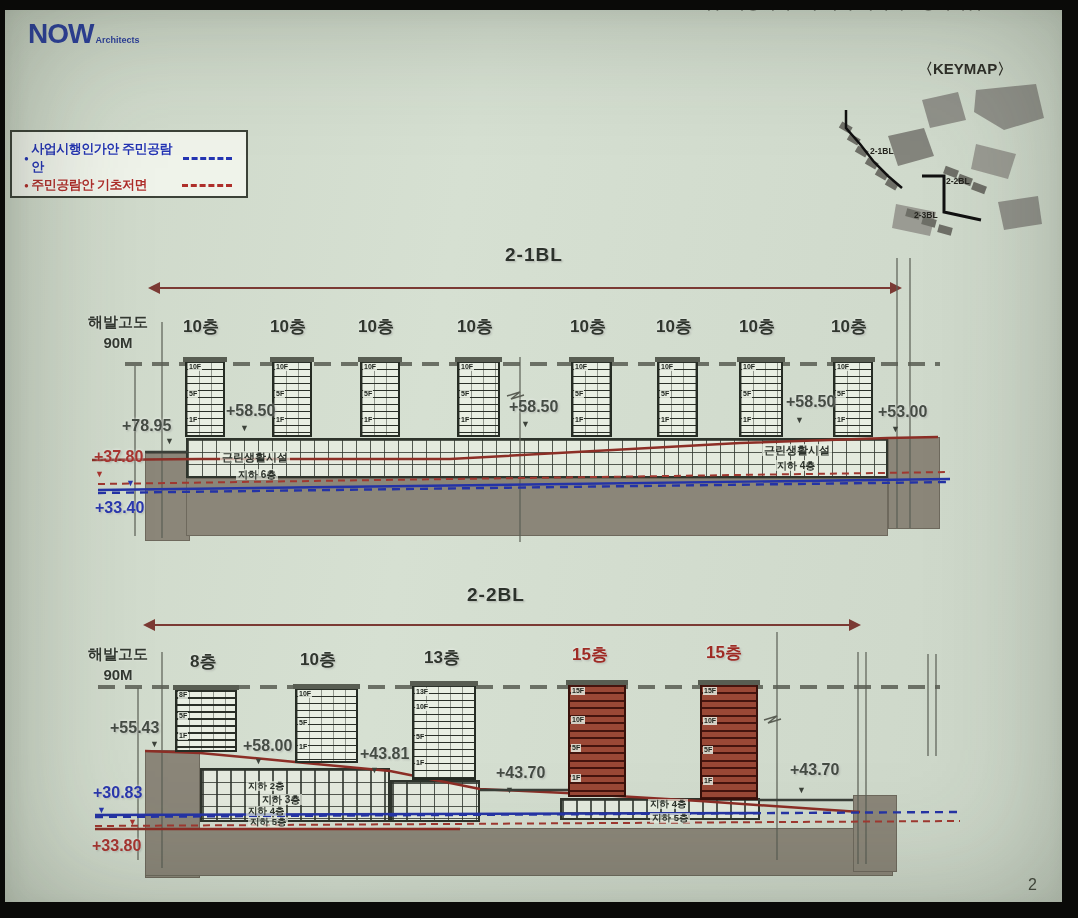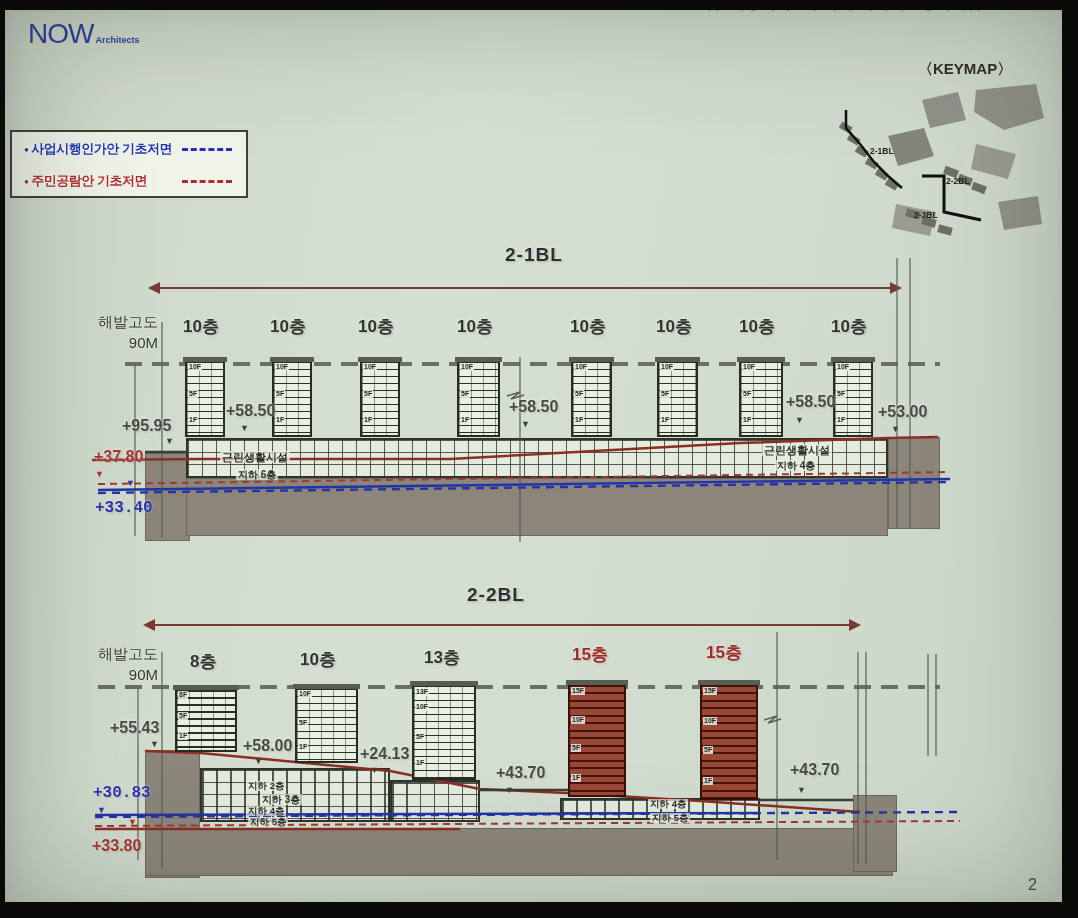--- a/index.html
+++ b/index.html
@@ -8,21 +8,21 @@
   .slide{position:absolute;inset:0;background:linear-gradient(100deg,#cdd7c8,#d6e0d2 40%,#ccd6c8);}
   .slide::after{content:"";position:absolute;inset:0;z-index:30;pointer-events:none;
        box-shadow:inset 0 0 140px rgba(45,55,40,.35), inset 0 0 30px rgba(45,55,40,.15);}
   .bar{position:absolute;background:#0a0a08;z-index:40;}
   .bar.top{left:0;top:0;width:1078px;height:10px;}
   .bar.bottom{left:0;top:902px;width:1078px;height:16px;}
   .bar.right{left:1062px;top:0;width:16px;height:918px;}
   .bar.left{left:0;top:0;width:5px;height:918px;}
 
   .logo{position:absolute;left:28px;top:18px;z-index:10;color:#2b3f9e;}
-  .logo .now{font-size:28px;font-weight:normal;letter-spacing:-1px;}
+  .logo .now{font-size:28px;font-weight:bold;letter-spacing:-1px;}
   .logo .arch{font-size:9px;font-weight:bold;margin-left:2px;}
 
   .project-header{position:absolute;left:690px;top:-6px;z-index:20;font-size:15px;font-weight:bold;
        color:#3f4036;letter-spacing:0.5px;}
 
   .title{position:absolute;left:276px;top:54px;z-index:10;font-size:31px;font-weight:bold;
        white-space:nowrap;letter-spacing:1px;}
   .title .t-normal{color:#223055;
        text-shadow:1px 1px 0 #eef2ea,-1px -1px 0 #eef2ea,-1px 1px 0 #eef2ea,1px -1px 0 #eef2ea,2px 3px 4px rgba(0,0,0,.35);}
   .title .t-highlight{color:#e29a1d;margin-left:10px;
@@ -62,29 +62,29 @@
   .building .cap{position:absolute;left:-4px;right:-4px;top:-5px;height:5px;background:#585d52;}
   .building .tag{position:absolute;left:1px;font-size:7px;font-weight:bold;line-height:8px;
        color:#20261f;background:rgba(233,239,227,.85);padding:0 1px;}
 
   .flabel{position:absolute;font-size:17px;font-weight:bold;color:#30362e;letter-spacing:0;
        text-shadow:0 0 3px rgba(255,255,255,.85),1px 1px 2px rgba(0,0,0,.25);white-space:nowrap;}
   .flabel.red{color:#9e2b24;}
   .elev{position:absolute;font-size:16px;font-weight:bold;color:#454c44;white-space:nowrap;
        text-shadow:0 0 3px rgba(255,255,255,.85),1px 1px 2px rgba(0,0,0,.25);}
   .elev.red{color:#a93530;}
-  .elev.blue{color:#2a38ae;font-family:Liberation Mono, monospace;}
+  .elev.blue{color:#2a38ae;}
   .marker{position:absolute;font-size:9px;color:#3c423a;line-height:9px;}
   .marker.red{color:#a93530;}
   .marker.blue{color:#2a38ae;}
   .note{position:absolute;font-weight:bold;color:#2d332c;white-space:nowrap;line-height:1.1;
        background:rgba(233,239,227,.7);padding:0 2px;}
   .block-label{position:absolute;font-size:19px;font-weight:bold;color:#2c322b;letter-spacing:1px;
        text-shadow:0 0 3px rgba(255,255,255,.8),1px 1px 2px rgba(0,0,0,.3);}
-  .sealevel{position:absolute;width:80px;text-align:right;font-size:15px;font-weight:normal;
+  .sealevel{position:absolute;width:80px;text-align:center;font-size:15px;font-weight:bold;
        color:#333931;line-height:1.4;text-shadow:0 0 2px rgba(255,255,255,.7);}
 
   .page-number{position:absolute;left:1028px;top:876px;z-index:45;font-size:16px;color:#3f4439;}
 
   
   .dim{stroke:#7b3a34;stroke-width:2;}
   .sea{stroke:#6b7065;stroke-width:4;stroke-dasharray:17 10;}
   .vref{stroke:#5a5e54;stroke-width:1.2;}
   .terrain{fill:none;stroke:#8c2e26;stroke-width:2.5;}
   .terrain-solid{stroke:#8c2e26;stroke-width:2.5;}
@@ -107,21 +107,21 @@
   <div class="logo">
     <span class="now">NOW</span><span class="arch">Architects</span>
   </div>
 
   <div class="project-header">한남2재정비촉진구역 주택재개발정비사업</div>
 
 
   <div class="legend">
     <div class="row blue">
       <span class="bullet">●</span>
-      <span>사업시행인가안 기초저면</span>
+      <span>사업시행인가안 주민공람안</span>
       <span class="dash"></span>
     </div>
     <div class="row red">
       <span class="bullet">●</span>
       <span>주민공람안 기초저면</span>
       <span class="dash"></span>
     </div>
   </div>
 
   <div class="keymap-title">〈KEYMAP〉</div>
@@ -294,21 +294,21 @@
     </div>
   <div class="layer" id="layer-labels">
       <div class="flabel" style="left: 183px; top: 315px;">10층</div>
       <div class="flabel" style="left: 270px; top: 315px;">10층</div>
       <div class="flabel" style="left: 358px; top: 315px;">10층</div>
       <div class="flabel" style="left: 457px; top: 315px;">10층</div>
       <div class="flabel" style="left: 570px; top: 315px;">10층</div>
       <div class="flabel" style="left: 656px; top: 315px;">10층</div>
       <div class="flabel" style="left: 739px; top: 315px;">10층</div>
       <div class="flabel" style="left: 831px; top: 315px;">10층</div>
-      <div class="elev" style="left: 122px; top: 417px;">+95.95</div>
+      <div class="elev" style="left: 122px; top: 417px;">+78.95</div>
       <div class="marker" style="left: 165px; top: 437px;">▼</div>
       <div class="elev" style="left: 226px; top: 402px;">+58.50</div>
       <div class="marker" style="left: 240px; top: 424px;">▼</div>
       <div class="elev" style="left: 509px; top: 398px;">+58.50</div>
       <div class="marker" style="left: 521px; top: 420px;">▼</div>
       <div class="elev" style="left: 786px; top: 393px;">+58.50</div>
       <div class="marker" style="left: 795px; top: 416px;">▼</div>
       <div class="elev" style="left: 878px; top: 403px;">+53.00</div>
       <div class="marker" style="left: 891px; top: 425px;">▼</div>
       <div class="elev red" style="left: 94px; top: 448px;">+37.80</div>
@@ -326,21 +326,21 @@
       </div>
       <div class="flabel" style="left: 190px; top: 650px;">8층</div>
       <div class="flabel" style="left: 300px; top: 648px;">10층</div>
       <div class="flabel" style="left: 424px; top: 646px;">13층</div>
       <div class="flabel red" style="left: 572px; top: 643px;">15층</div>
       <div class="flabel red" style="left: 706px; top: 641px;">15층</div>
       <div class="elev" style="left: 110px; top: 719px;">+55.43</div>
       <div class="marker" style="left: 150px; top: 740px;">▼</div>
       <div class="elev" style="left: 243px; top: 737px;">+58.00</div>
       <div class="marker" style="left: 254px; top: 757px;">▼</div>
-      <div class="elev" style="left: 360px; top: 745px;">+24.13</div>
+      <div class="elev" style="left: 360px; top: 745px;">+43.81</div>
       <div class="marker" style="left: 370px; top: 766px;">▼</div>
       <div class="elev" style="left: 496px; top: 764px;">+43.70</div>
       <div class="marker" style="left: 505px; top: 786px;">▼</div>
       <div class="elev" style="left: 790px; top: 761px;">+43.70</div>
       <div class="marker" style="left: 797px; top: 786px;">▼</div>
       <div class="elev blue" style="left: 93px; top: 784px;">+30.83</div>
       <div class="marker blue" style="left: 97px; top: 806px;">▼</div>
       <div class="elev red" style="left: 92px; top: 837px;">+33.80</div>
       <div class="marker red" style="left: 128px; top: 818px;">▼</div>
       <div class="note" style="left: 246px; top: 781px; font-size: 9.5px;">지하 2층</div>

